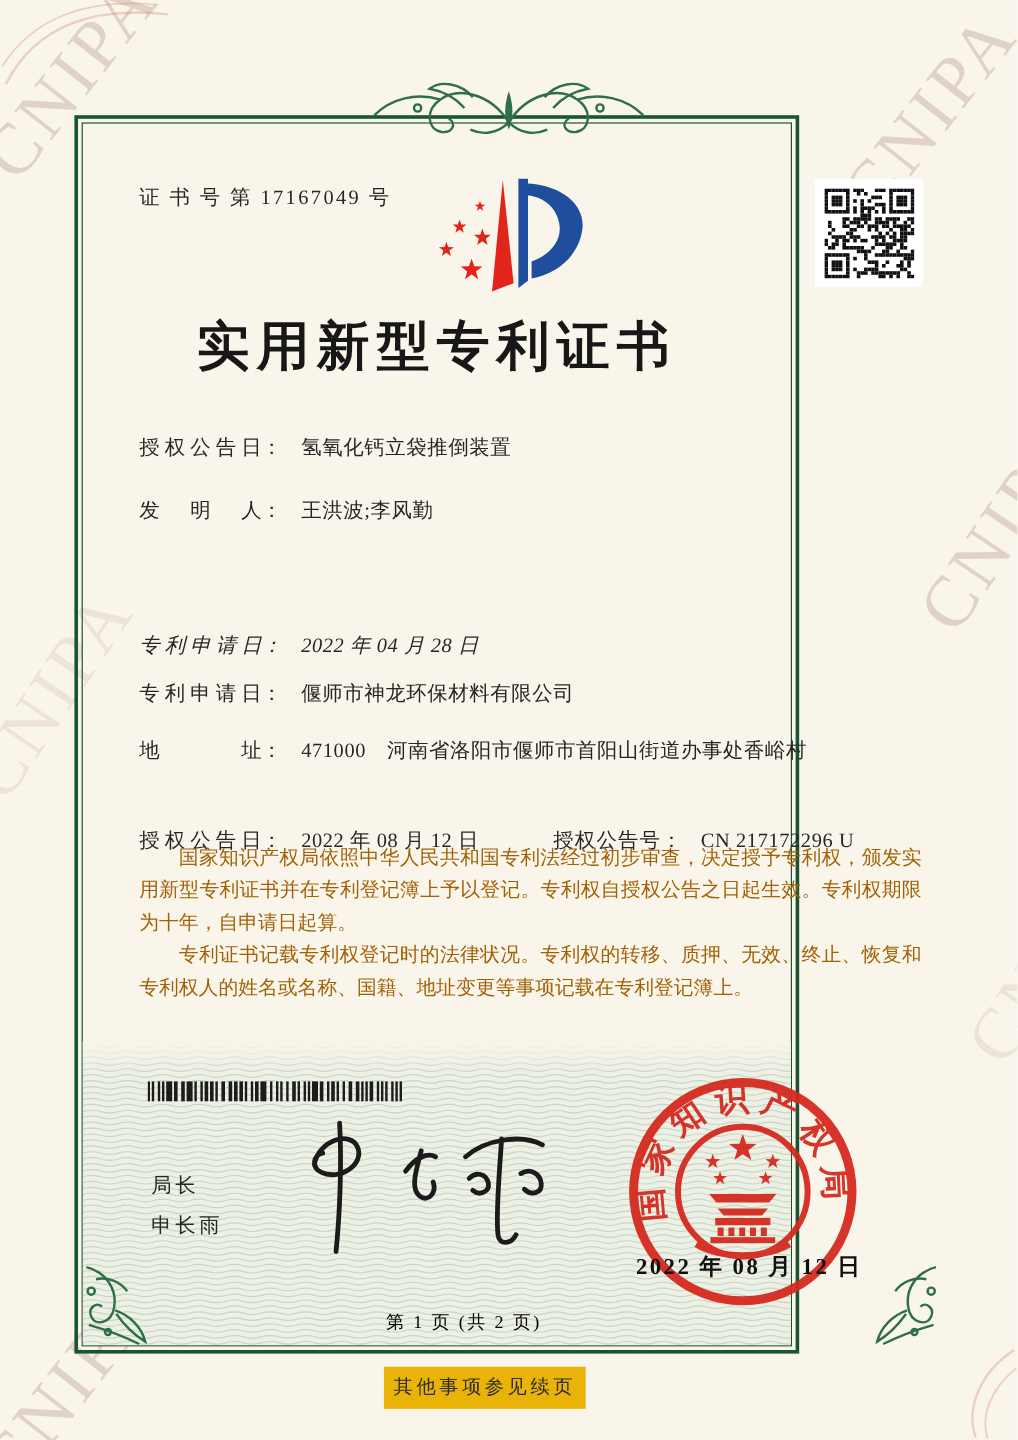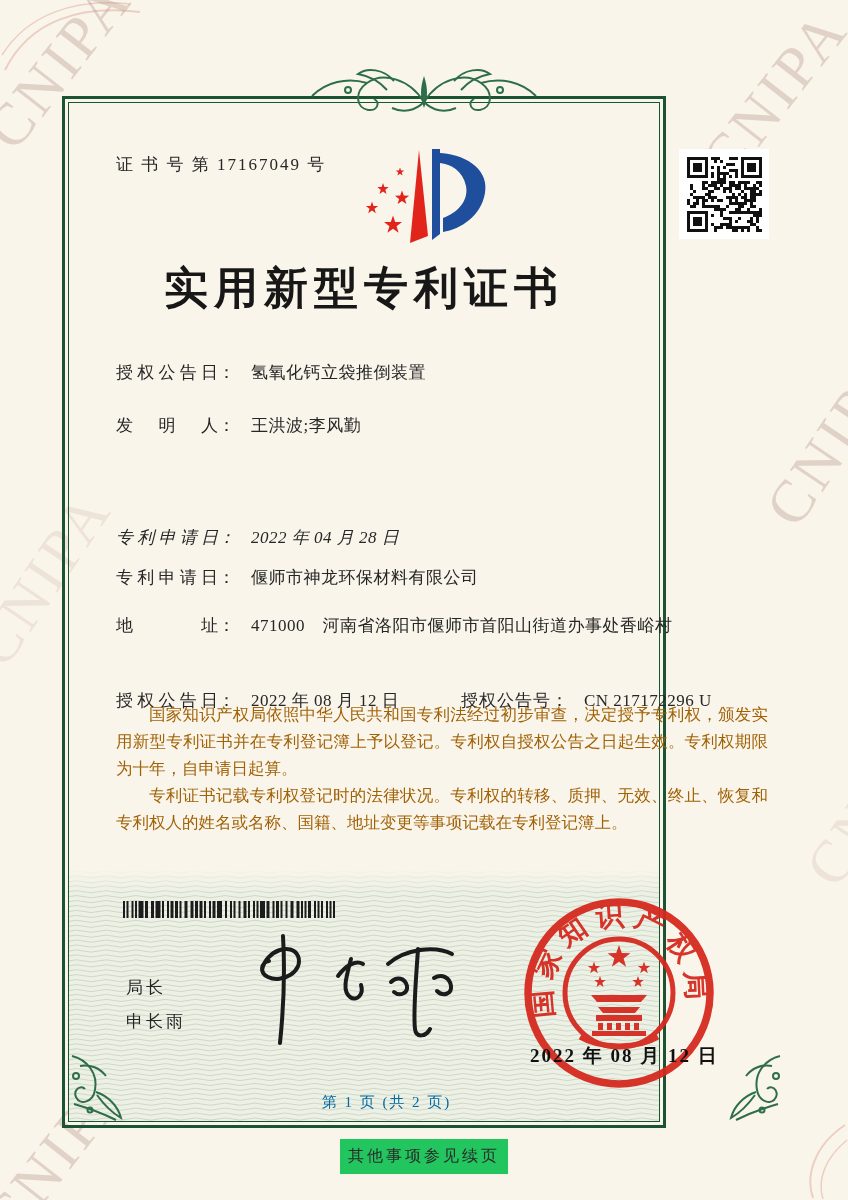--- a/index.html
+++ b/index.html
@@ -48,27 +48,27 @@
 
   .signer-title{position:absolute;left:58px;top:874px;letter-spacing:3px;}
   .signer-name{position:absolute;left:58px;top:908px;letter-spacing:3px;}
   .signature{position:absolute;left:170px;top:828px;}
 
   .seal{position:absolute;left:440px;top:794px;opacity:.94;}
   .seal-date{position:absolute;left:462px;top:941px;font-size:19px;font-weight:600;
              letter-spacing:2px;color:#101010;white-space:nowrap;}
 
   .page-info{position:absolute;left:0;right:0;top:991px;text-align:center;
-             font-size:15px;letter-spacing:2px;color:#0369a1;margin-left:45px;}
+             font-size:15px;letter-spacing:2px;color:#000000;margin-left:45px;}
 
   .corner-orn{position:absolute;}
   .top-ornament{position:absolute;left:304px;top:62px;}
 
-  .cont-box{position:absolute;left:424px;top:1139px;transform:translateX(-50%);
-            background:#22c55e;padding:7px 8px;font-size:16px;letter-spacing:3px;
+  .cont-box{position:absolute;left:404px;top:1139px;transform:translateX(-50%);
+            background:#eab308;padding:7px 8px;font-size:16px;letter-spacing:3px;
             color:#2b2b2b;white-space:nowrap;box-shadow:0 0 2px rgba(0,0,0,.05);}
 </style>
 </head>
 <body>
 
 <div class="page">
 
   <div class="wm" style="left:-28px;top:120px;transform:rotate(-52deg);">CNIPA</div>
   <div class="wm" style="left:688px;top:150px;transform:rotate(-52deg);">CNIPA</div>
   <div class="wm" style="left:752px;top:500px;transform:rotate(-56deg);">CNIPA</div>

